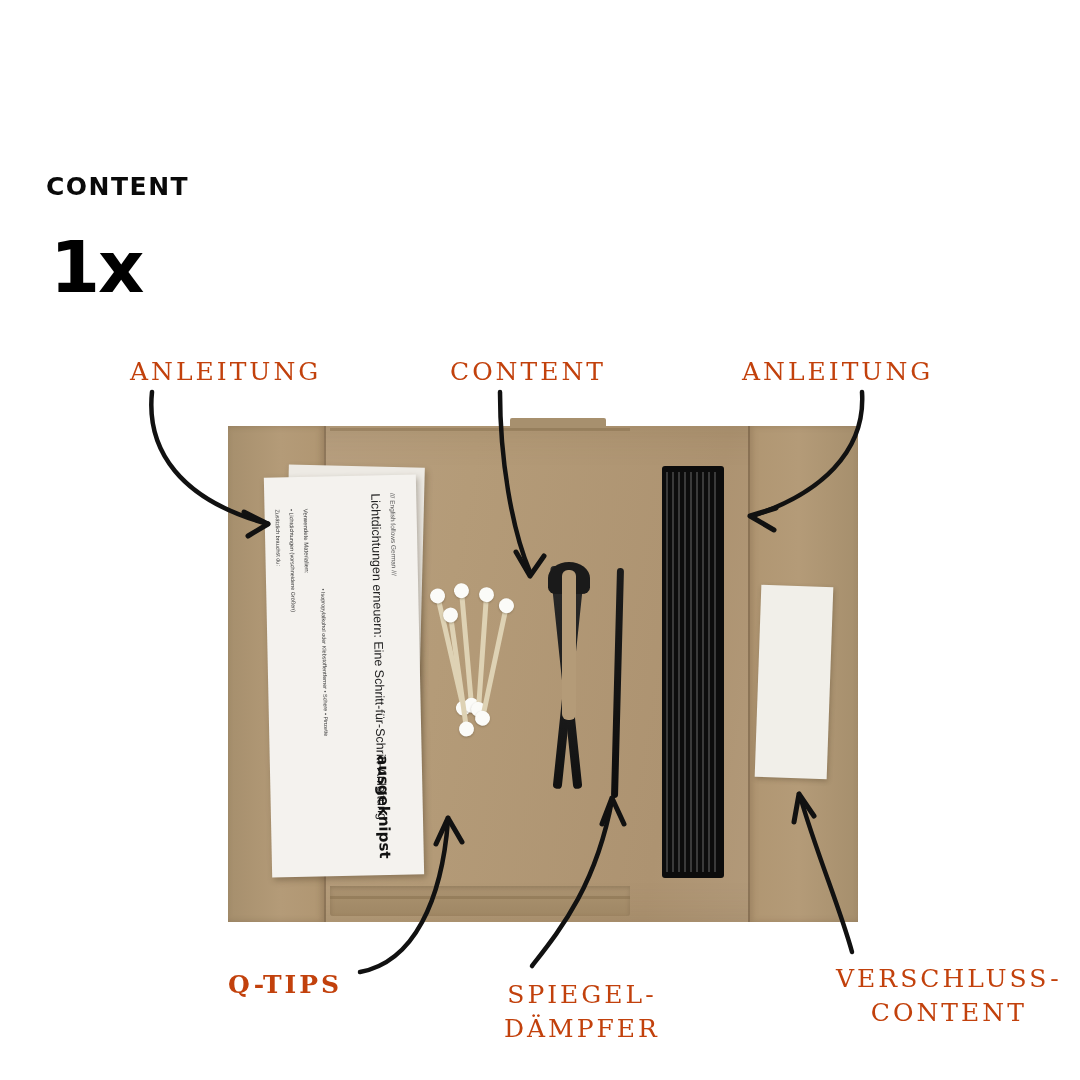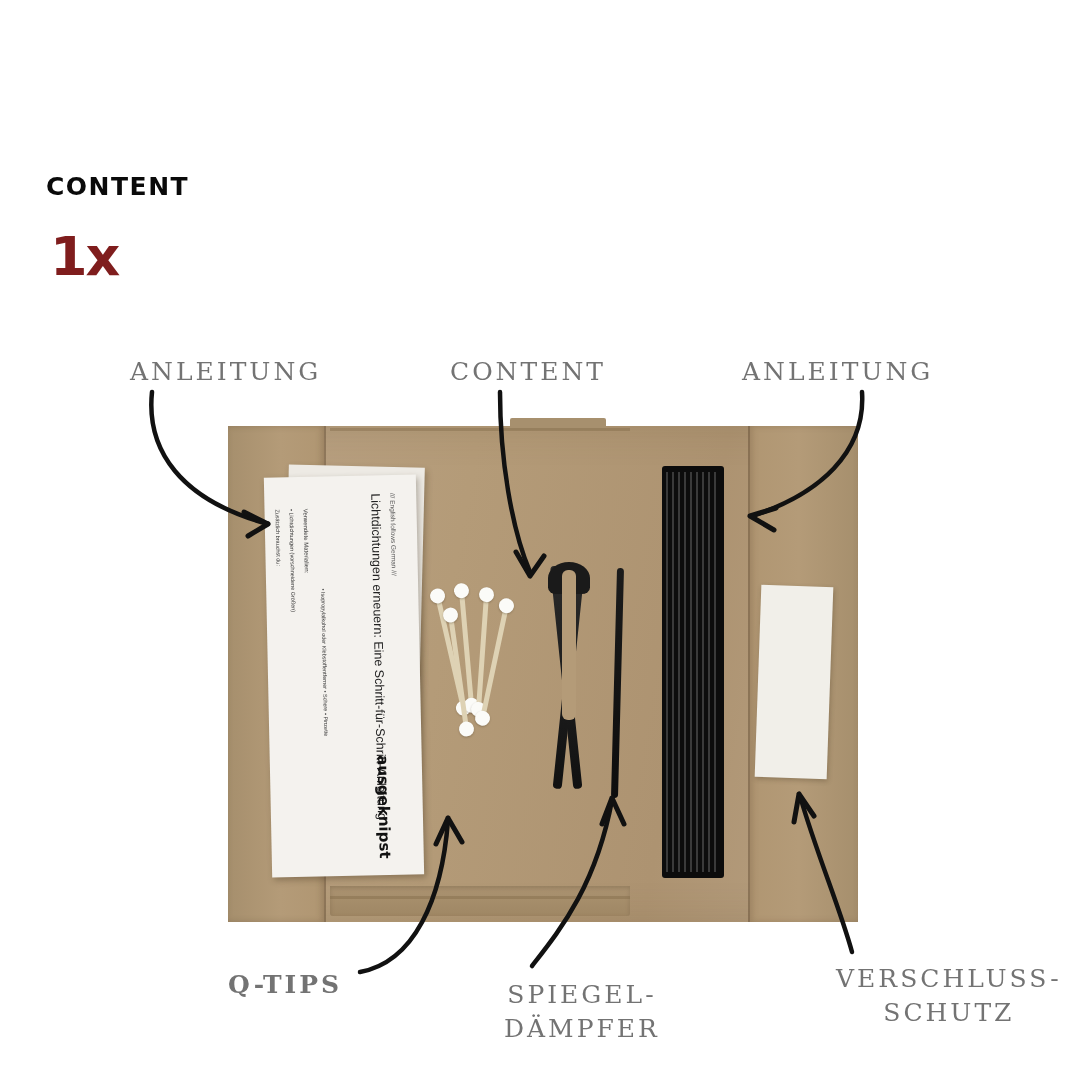--- a/index.html
+++ b/index.html
@@ -39,32 +39,32 @@
     letter-spacing: 1.5px;
     color: #0a0a0a;
     text-align: center;
   }
   #qty {
     position: absolute;
     left: 50px;
     top: 225px;
     font-family: "DejaVu Sans", sans-serif;
     font-weight: 700;
-    font-size: 54px;
+    font-size: 72px;
     letter-spacing: -2px;
-    color: #7f1d1d;
+    color: #000000;
   }
 
   
   .callout {
     position: absolute;
     font-family: "DejaVu Serif", serif;
     font-size: 25px;
     letter-spacing: 3px;
-    color: #737373;
+    color: #c2410c;
     white-space: pre-line;
     line-height: 1.35;
   }
   .callout.center { text-align: center; }
 
   
   #photo {
     position: absolute;
     left: 210px;
     top: 418px;
@@ -279,21 +279,21 @@
   <div id="subhead">CONTENT</div>
   <div id="qty">1x</div>
 
   <div class="callout" style="left:130px; top:355px;">ANLEITUNG</div>
   <div class="callout" style="left:450px; top:355px;">CONTENT</div>
   <div class="callout" style="left:742px; top:355px;">ANLEITUNG</div>
   <div class="callout" style="left:228px; top:968px;font-weight:bold;">Q-TIPS</div>
   <div class="callout center" style="left:504px; top:978px;">SPIEGEL-
 DÄMPFER</div>
   <div class="callout center" style="left:836px; top:962px;">VERSCHLUSS-
-SCHUTZ</div>
+CONTENT</div>
 
   <div id="photo">
 
     <div class="board" id="board-main"></div>
     <div class="board" id="board-left-flap"></div>
     <div class="board" id="board-right-flap"></div>
     <div id="board-tab-top"></div>
     <div id="board-tab-bottom"></div>
     <div class="crease" id="crease-left"></div>
     <div class="crease" id="crease-right"></div>

